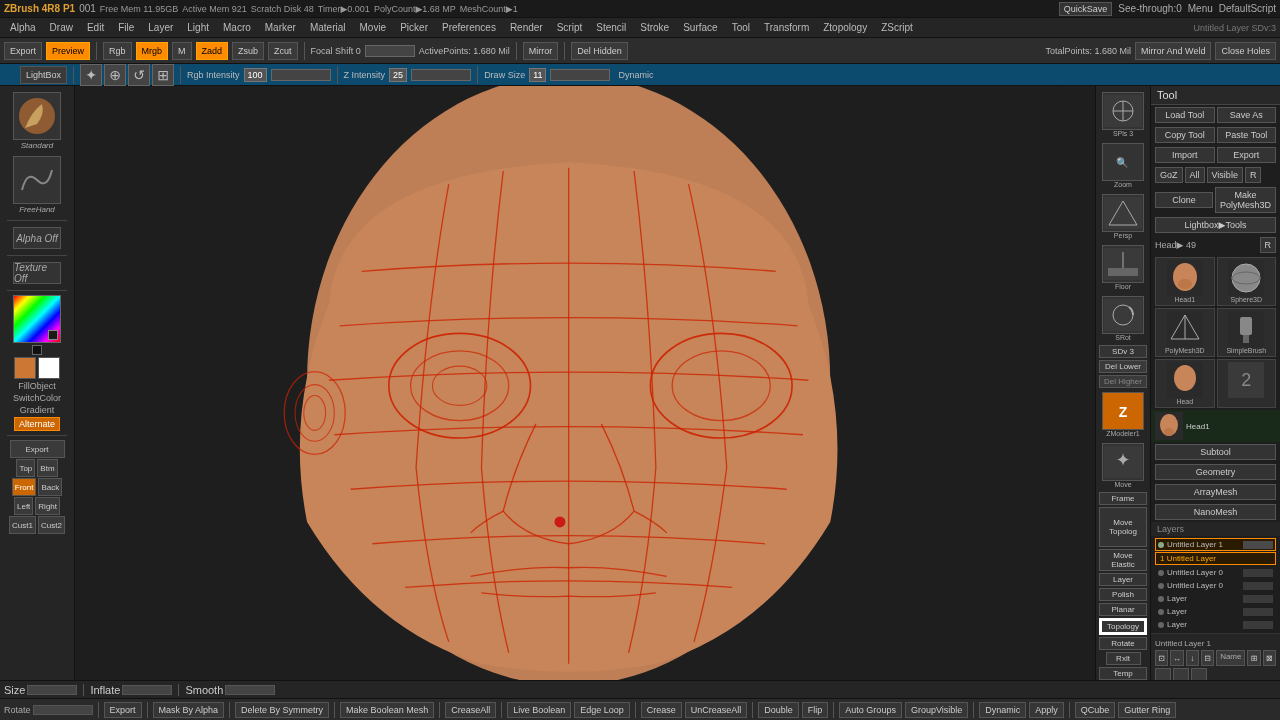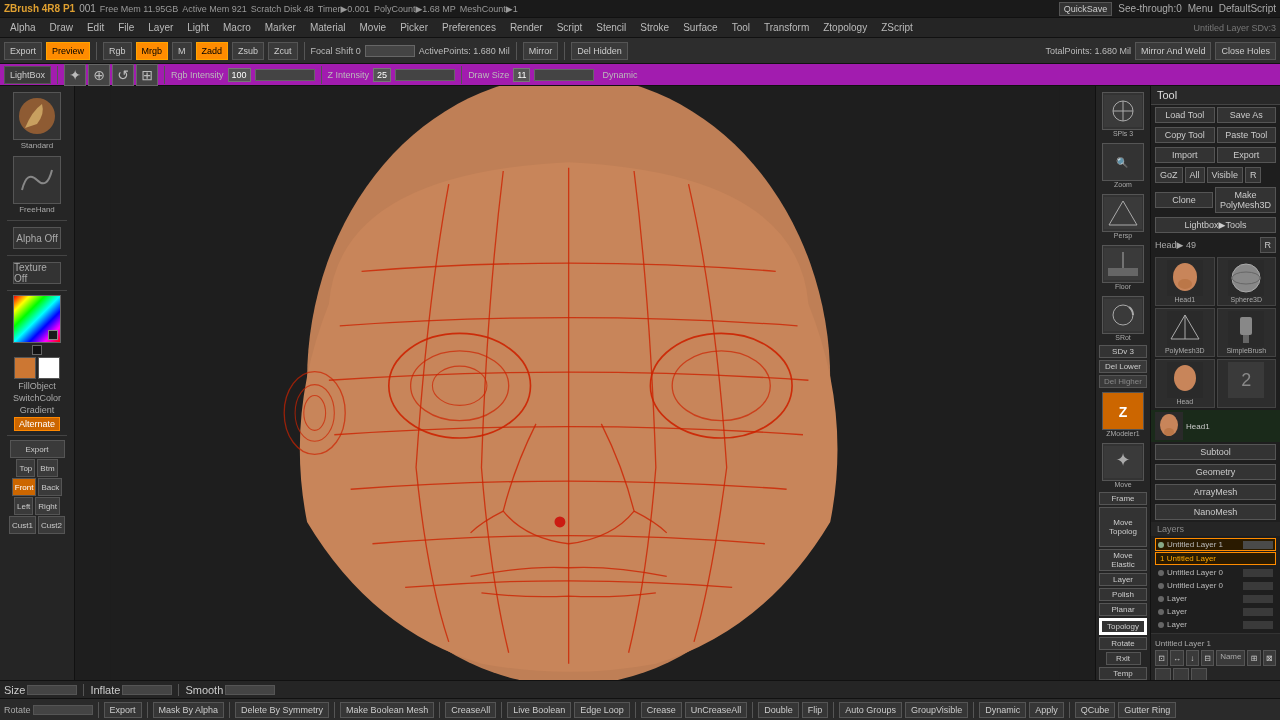--- a/index.html
+++ b/index.html
@@ -111,25 +111,25 @@
     }
     .tool-sep {
       width: 1px;
       height: 18px;
       background: #555;
       margin: 0 2px;
     }
 
     
     .second-tool-bar {
-      background: #a21caf;
+      background: #0c4a6e;
       height: 22px;
       display: flex;
       align-items: center;
-      padding: 0 4px;
+      padding: 0 20px;
       gap: 4px;
       border-bottom: 1px solid #111;
       flex-shrink: 0;
       font-size: 9px;
       color: #bbb;
     }
     .stb-slider {
       width: 60px;
       height: 12px;
       background: #444;
@@ -157,20 +157,21 @@
       flex-shrink: 0;
     }
     .left-tool-item {
       width: 60px;
       display: flex;
       flex-direction: column;
       align-items: center;
       gap: 1px;
       cursor: pointer;
       padding: 2px;
+      font-style: italic;
     }
     .left-tool-icon {
       width: 48px;
       height: 48px;
       background: #333;
       border: 1px solid #555;
       display: flex;
       align-items: center;
       justify-content: center;
       font-size: 16px;

